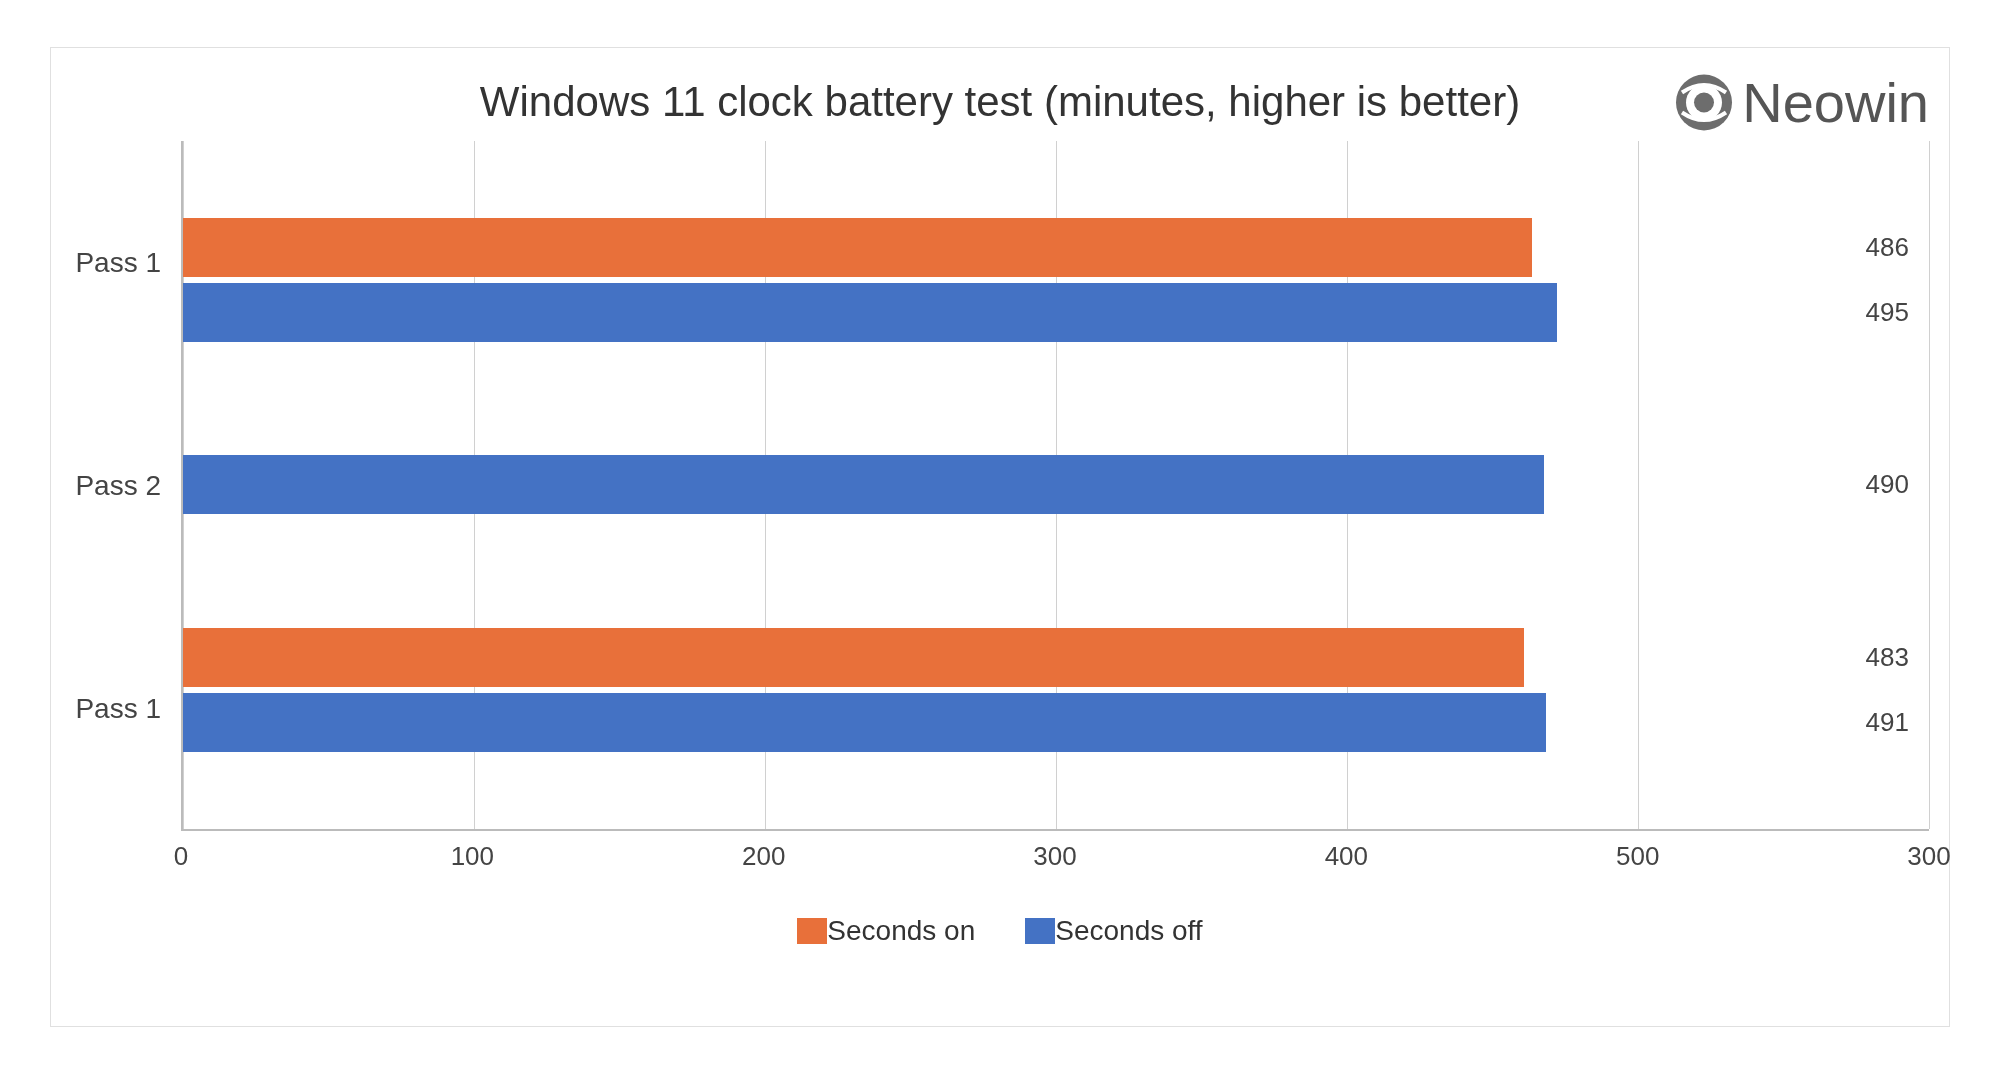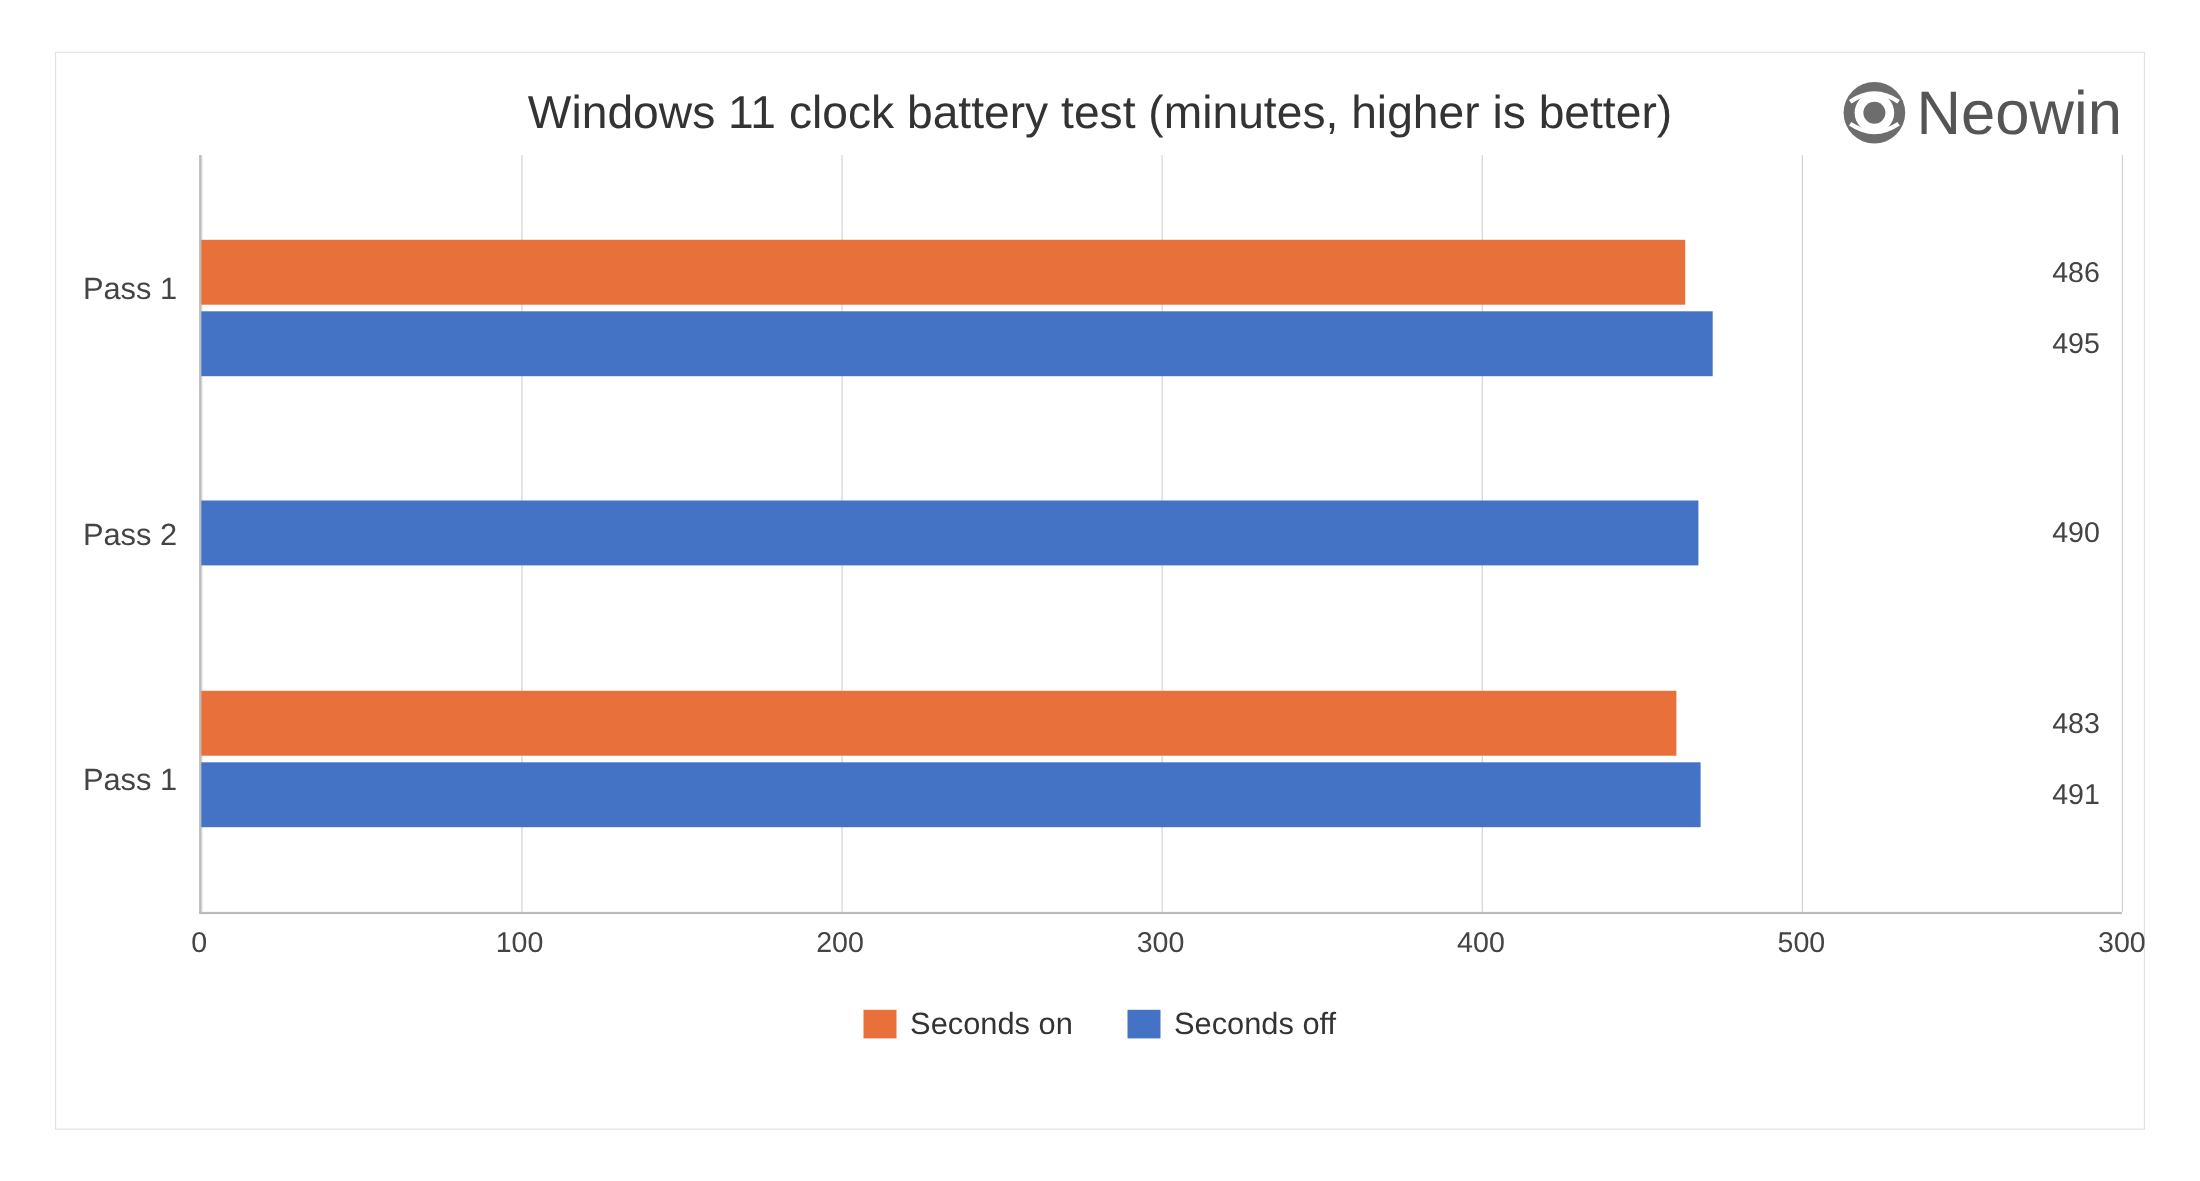--- a/index.html
+++ b/index.html
@@ -153,21 +153,21 @@
       display: flex;
       justify-content: center;
       align-items: center;
       gap: 50px;
       margin-top: 20px;
       height: 60px;
     }
     .legend-item {
       display: flex;
       align-items: center;
-      gap: 12px;
+      gap: 0;
     }
     .legend-color {
       width: 30px;
       height: 26px;
     }
     .legend-label {
       font-size: 28px;
       color: #333;
     }
   </style>

